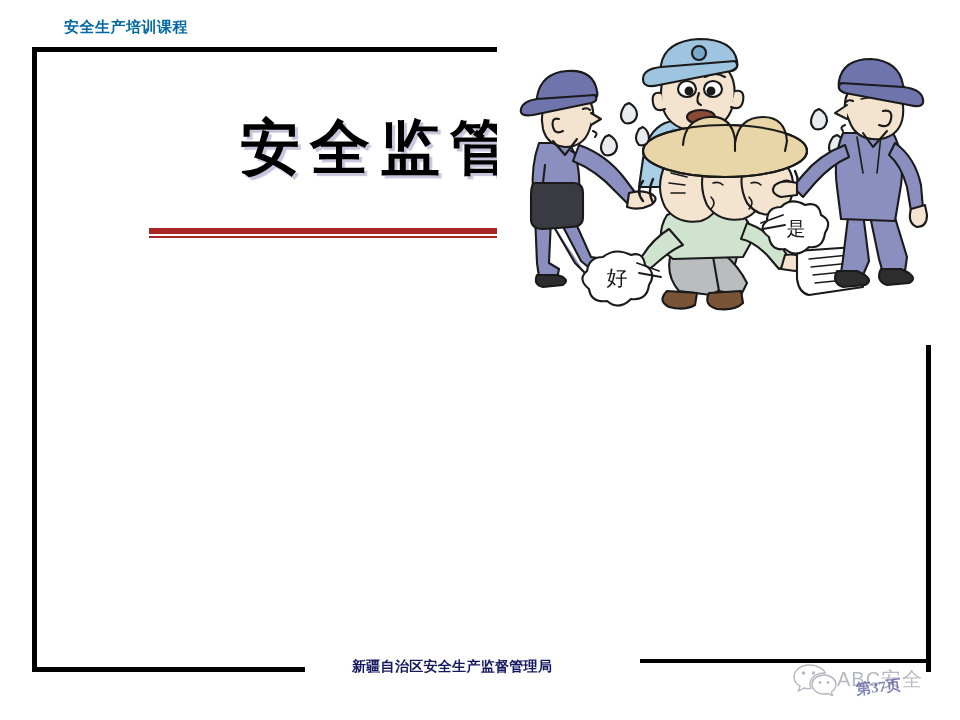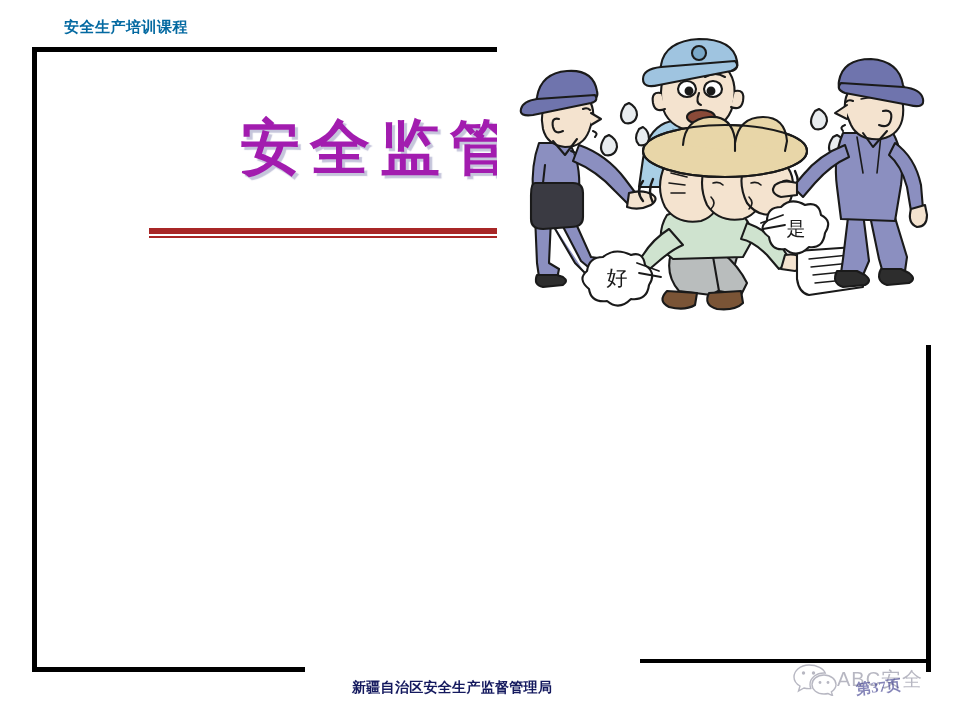--- a/index.html
+++ b/index.html
@@ -75,21 +75,21 @@
   }
 
   
   .slide-title {
     position: absolute;
     left: 240px;
     top: 108px;
     font-family: "Liberation Serif", "DejaVu Serif", serif;
     font-size: 60px;
     font-weight: bold;
-    color: #a21caf;
+    color: #000000;
     letter-spacing: 10px;
     white-space: nowrap;
     text-shadow: 3px 3px 1px rgba(150,150,190,0.55);
   }
 
   
   .red-rule-thick {
     position: absolute;
     left: 149px;
     top: 228px;
@@ -166,21 +166,21 @@
     width: 455px;
     height: 312px;
     background: #ffffff;
   }
   .illustration svg { display: block; }
 
   
   .footer-org {
     position: absolute;
     left: 352px;
-    top: 679px;
+    top: 658px;
     font-family: "Liberation Serif", "DejaVu Serif", serif;
     font-size: 14px;
     font-weight: bold;
     color: #14195e;
     letter-spacing: 0.3px;
     white-space: nowrap;
   }
 
   
   .watermark {

